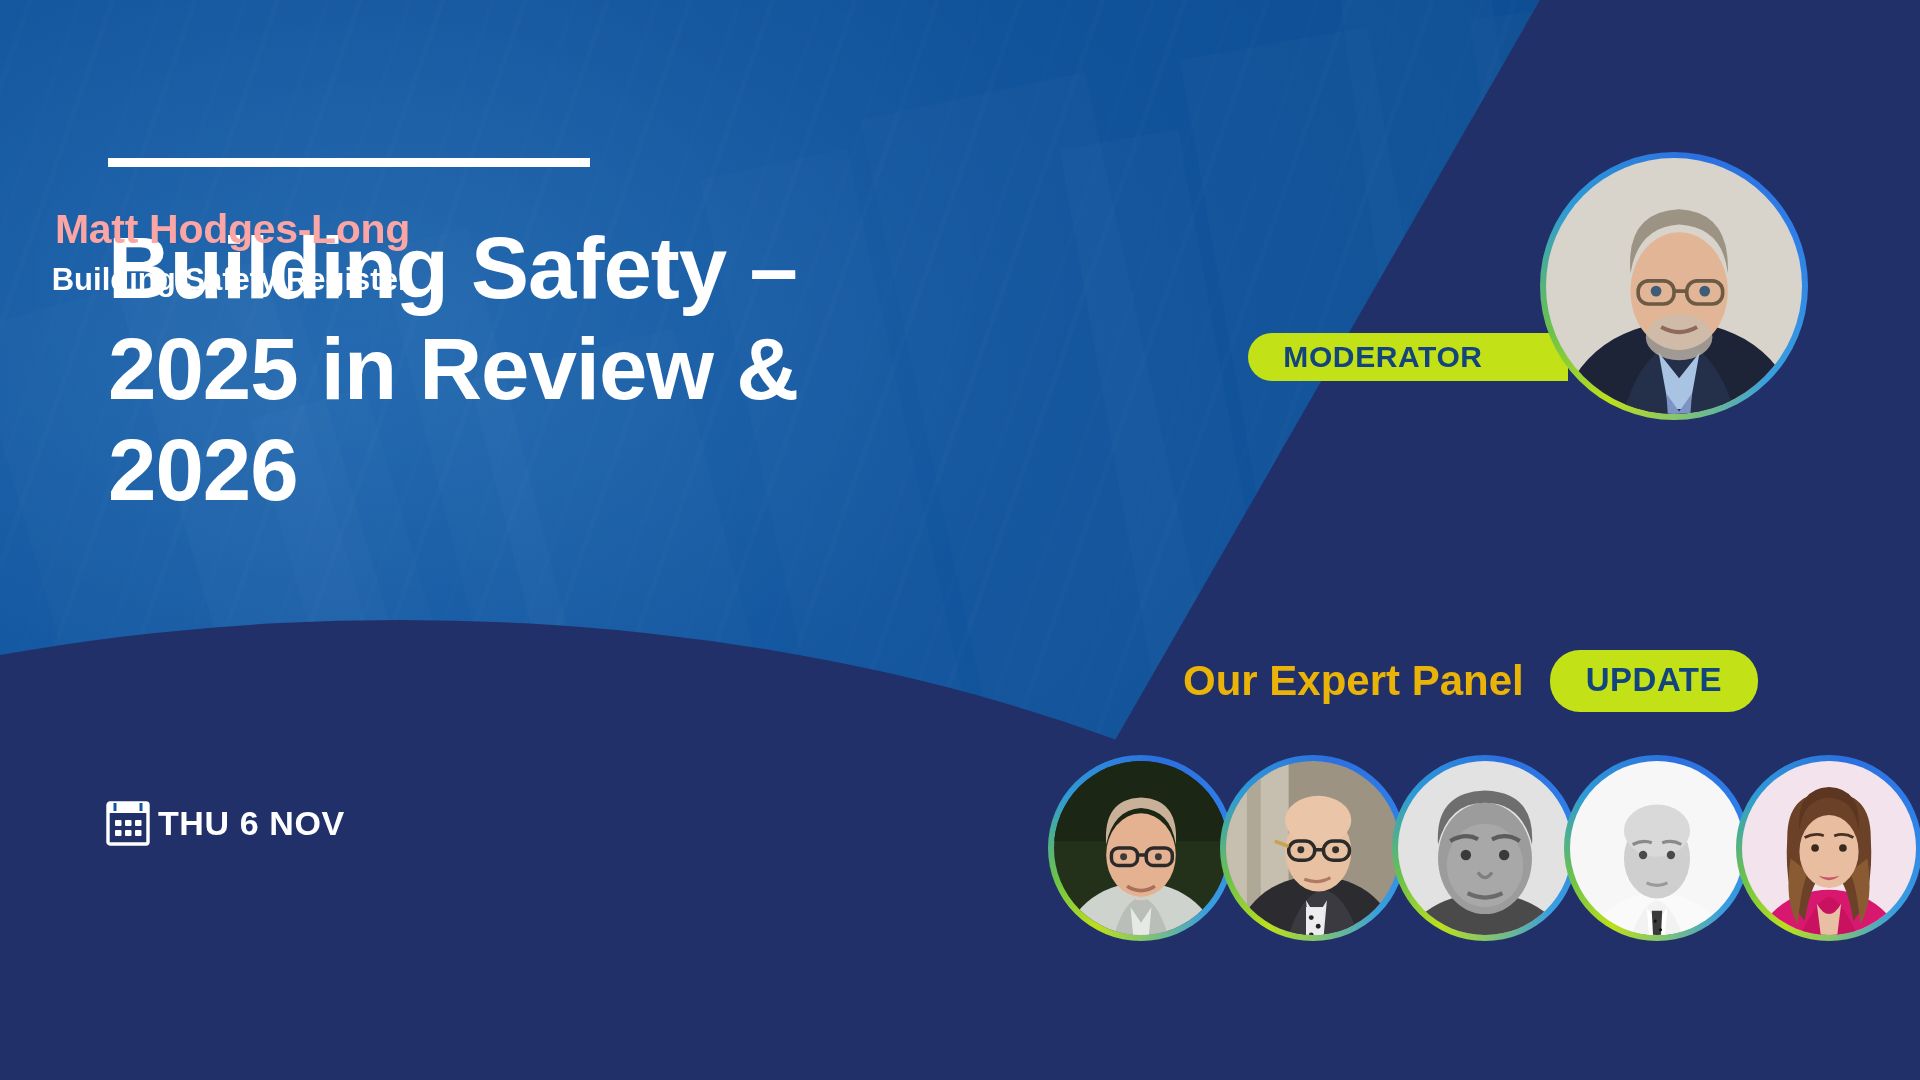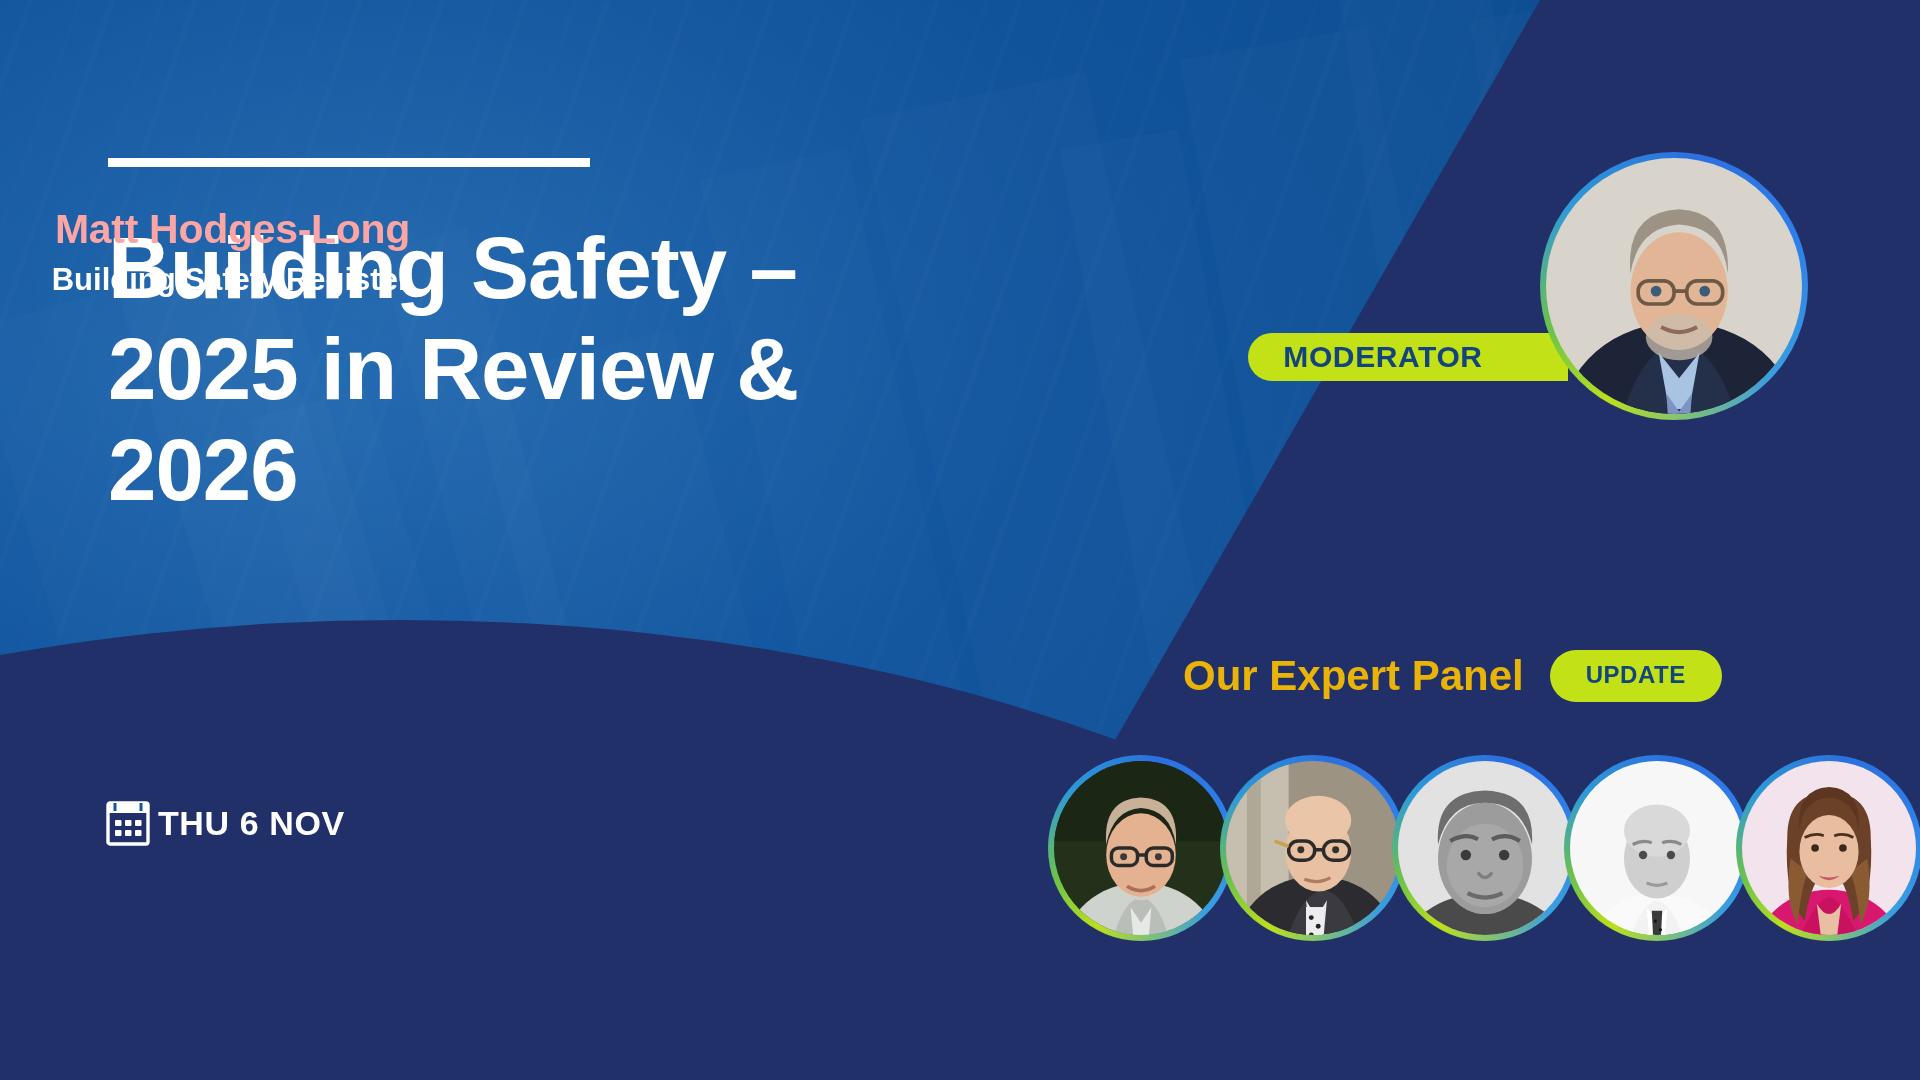--- a/index.html
+++ b/index.html
@@ -159,21 +159,21 @@
   .panel-head {
     position:absolute; left:1163px; top:650px;
     display:flex; align-items:center; gap:26px; z-index:30;
   }
   .panel-title { color:#eab308; font-size:42px; font-weight:bold; white-space:nowrap;margin-left:20px; }
   .panel-pill {
     background:#C3E117; border-radius:30px;
     padding:11px 36px 13px;
   }
   .panel-pill span {
-    color:#12447E; font-size:24px; font-weight:bold; letter-spacing:.5px;
+    color:#12447E; font-size:33px; font-weight:bold; letter-spacing:.5px;
   }
 
   .panel-avatars {
     position:absolute; left:1048px; top:755px;
     display:flex; align-items:center; z-index:25;
   }
   .panel-avatars .av-wrap { width:186px; height:186px; margin-right:-14px; }
 </style>
 </head>
 <body>

